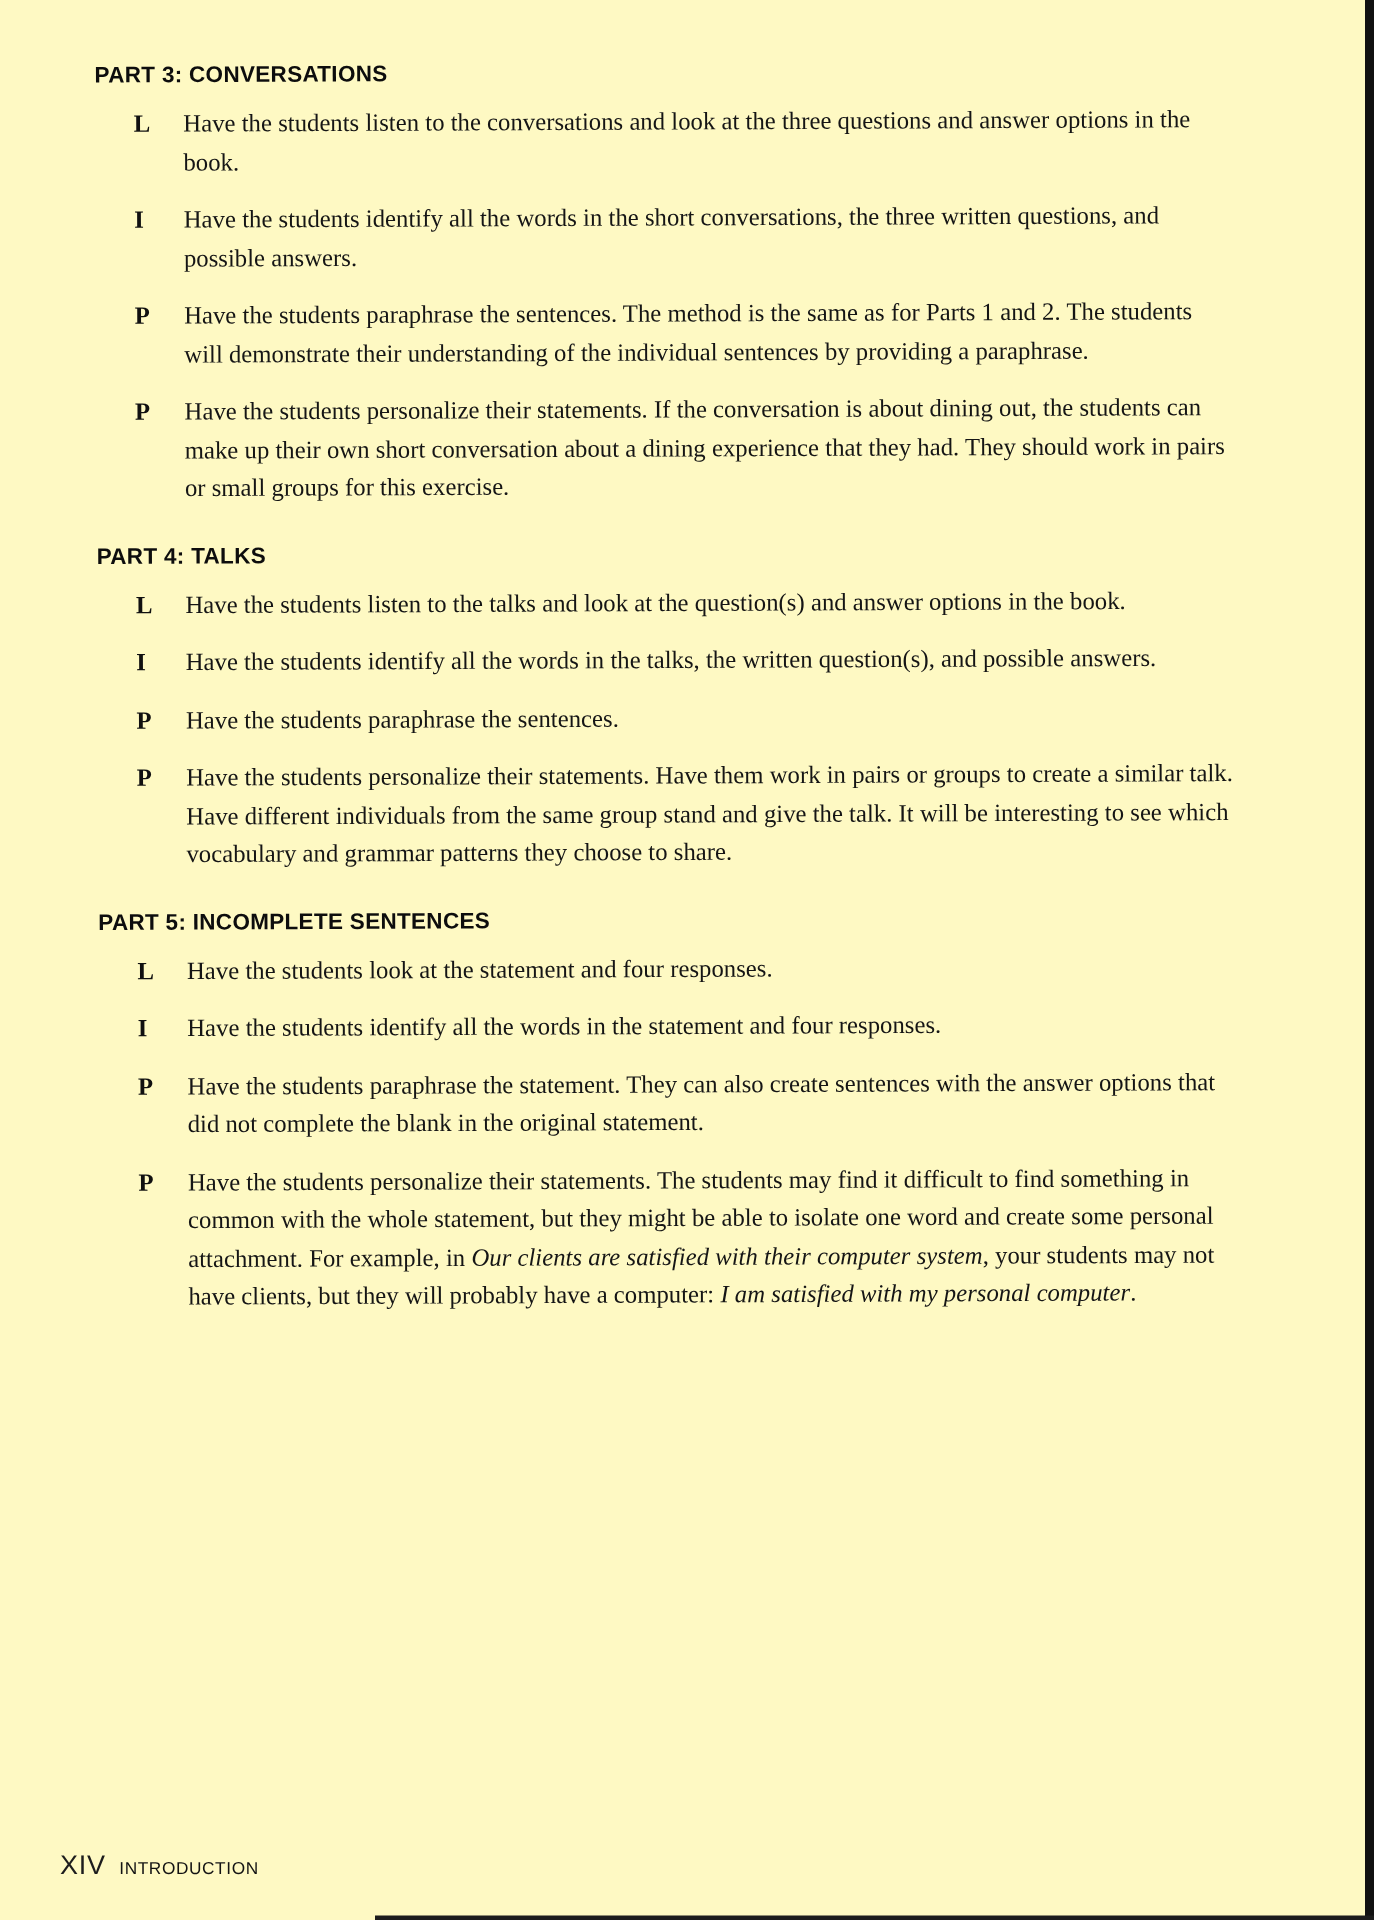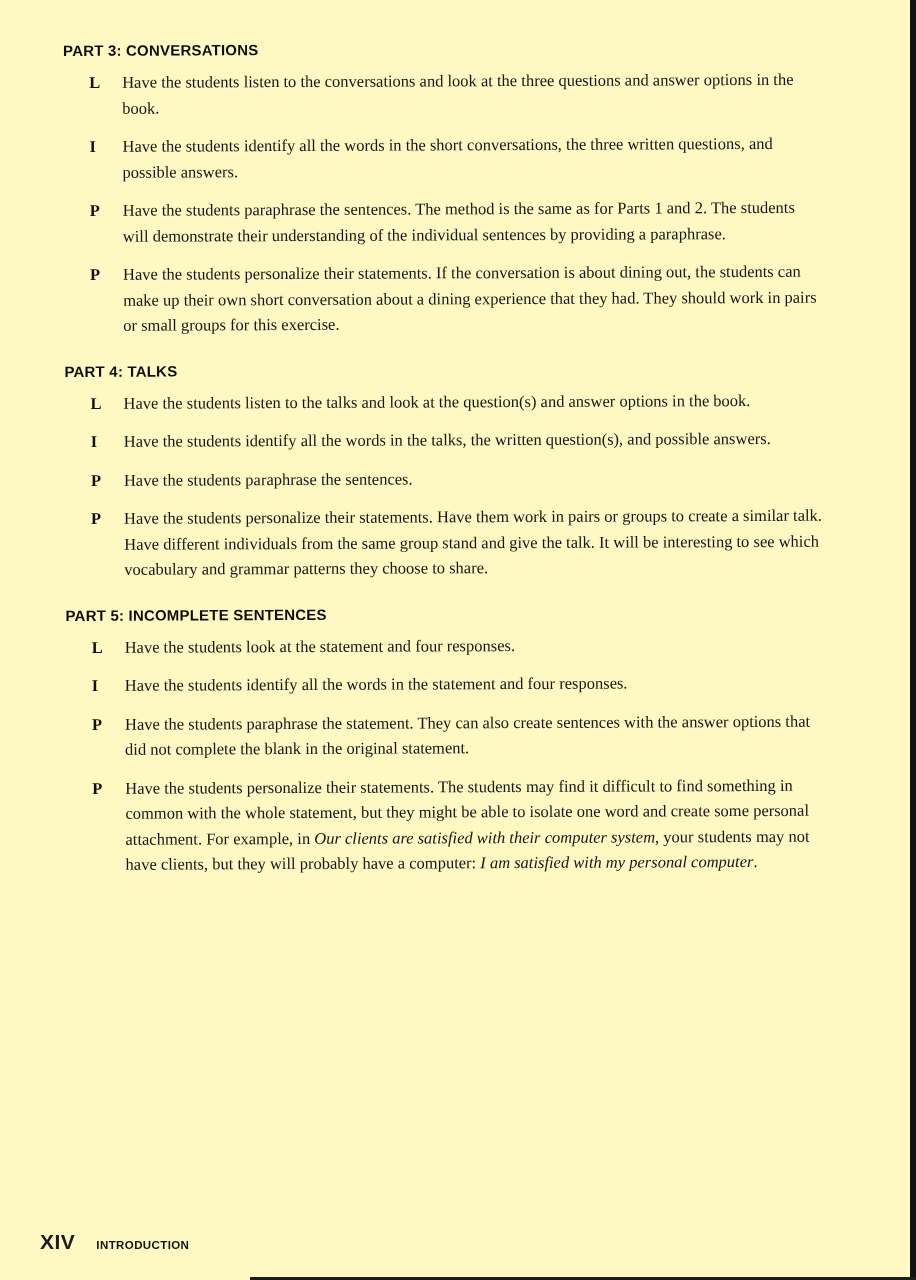--- a/index.html
+++ b/index.html
@@ -86,31 +86,31 @@
   }
   .footer {
     position: absolute;
     left: 40px;
     bottom: 26px;
     display: flex;
     align-items: baseline;
     font-family: "Liberation Sans", sans-serif;
   }
   .footer .page-number {
-    font-size: 21px;
-    font-weight: 700;
+    font-size: 18px;
+    font-weight: 400;
     color: #1d1d1d;
     letter-spacing: 0.5px;
   }
   .footer .section-label {
     font-size: 11.5px;
-    font-weight: 700;
+    font-weight: 400;
     letter-spacing: 0.4px;
     color: #131313;
-    margin-left: 21px;
+    margin-left: 9px;
   }
 </style>
 </head>
 <body>
 
 <div class="page">
 
   <div class="content">
   <section class="part">
     <h2 class="part-title">PART 3: CONVERSATIONS</h2>

